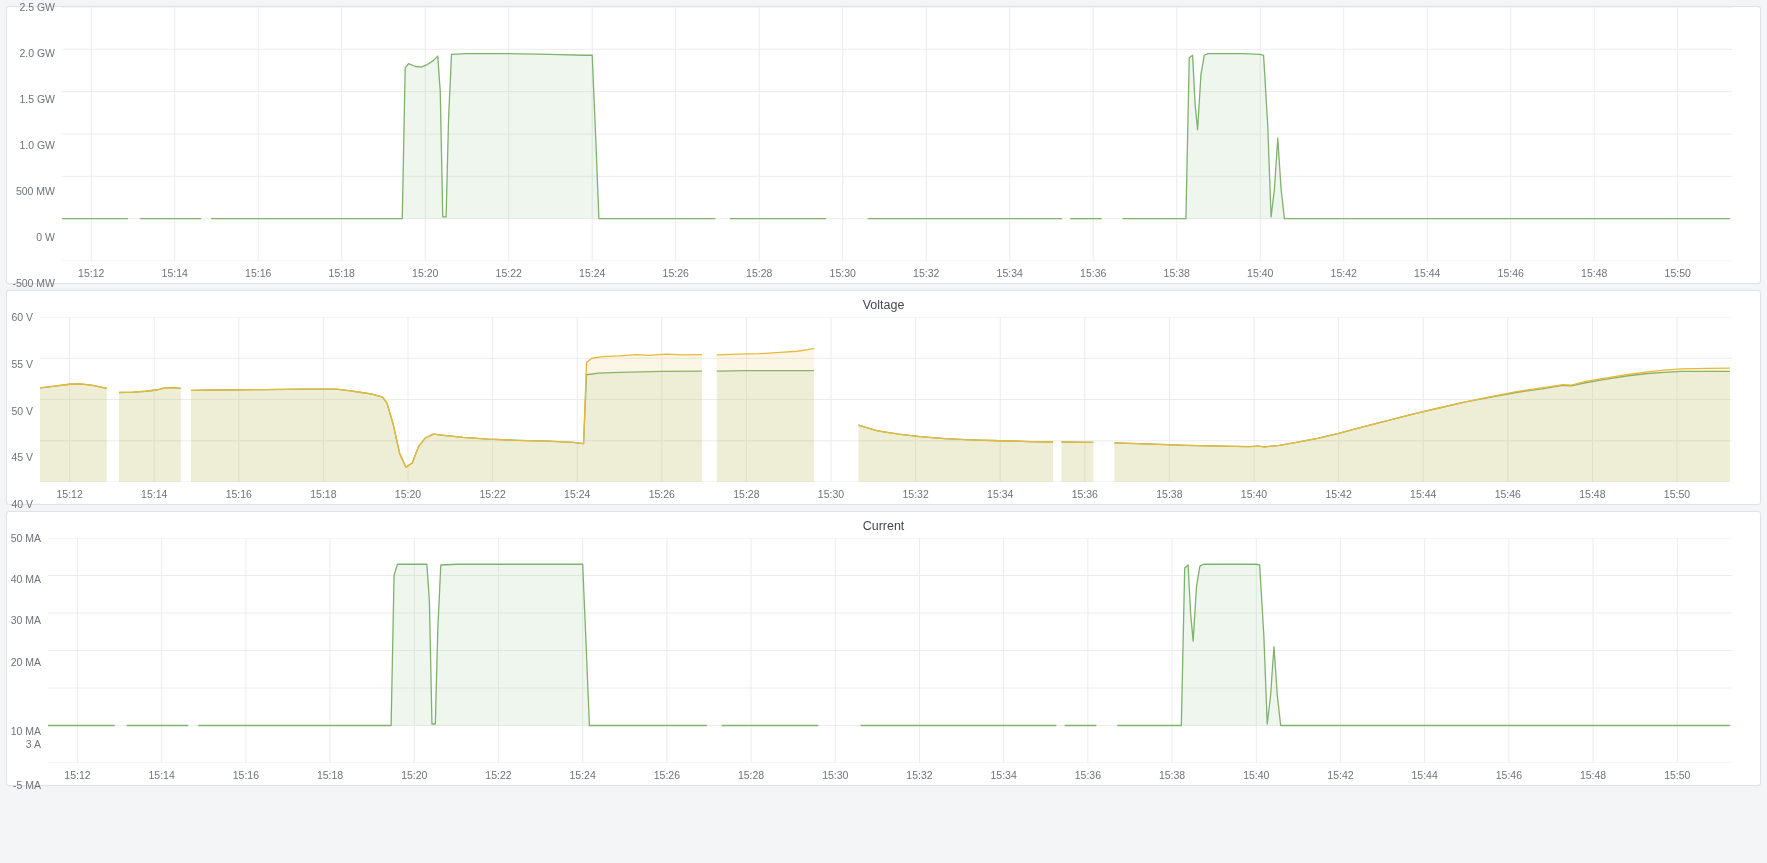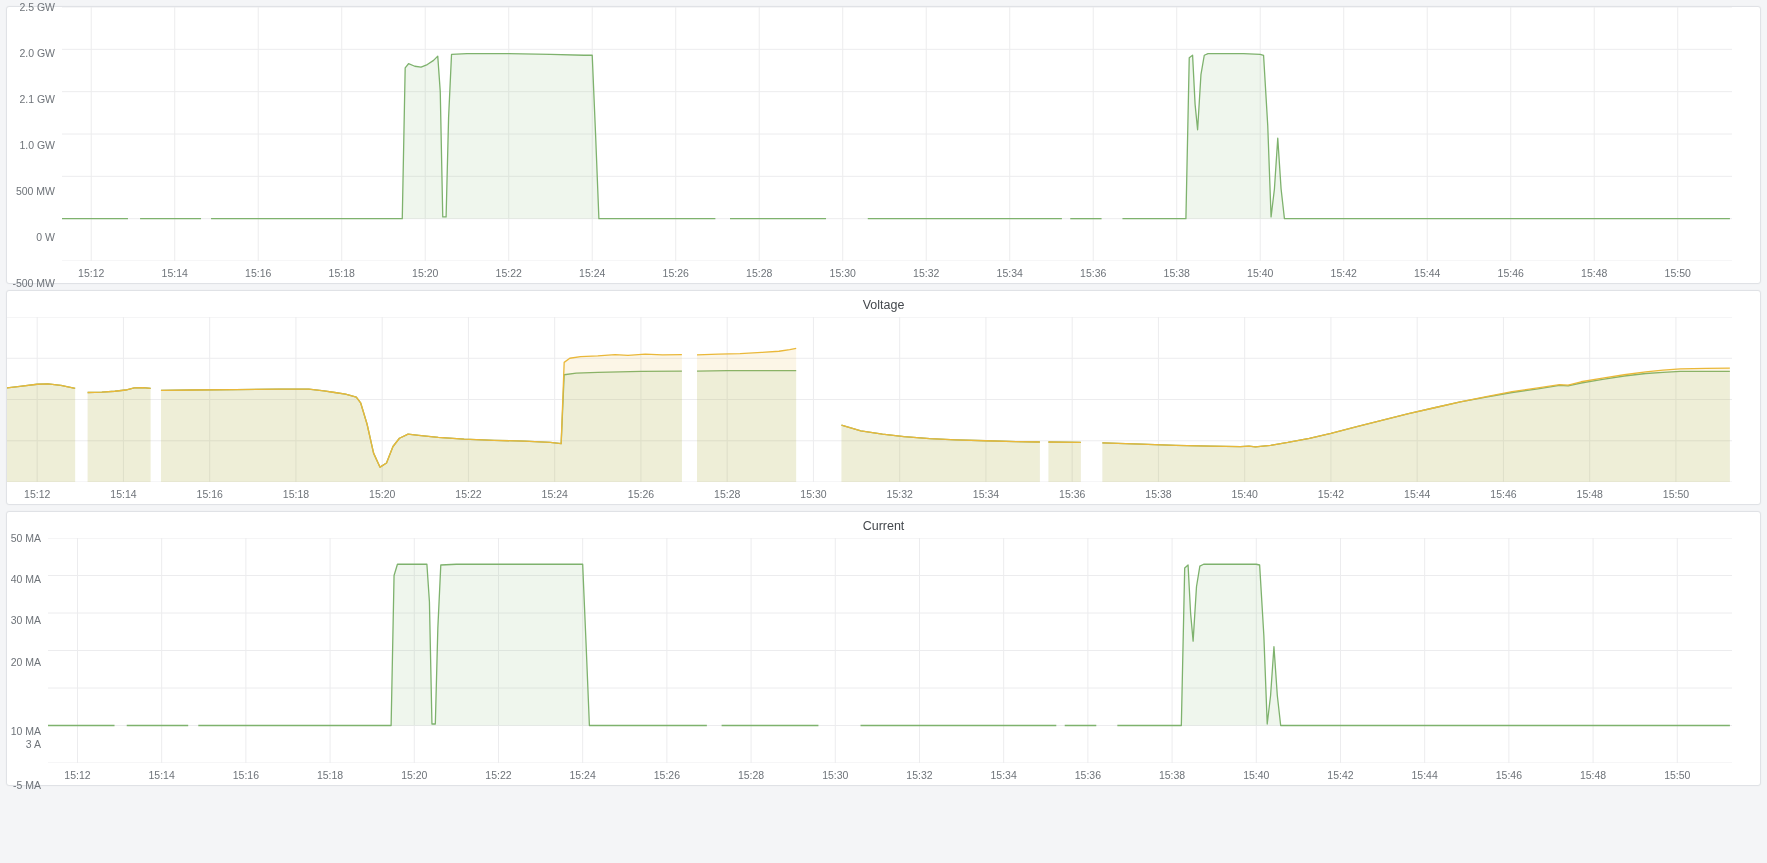--- a/index.html
+++ b/index.html
@@ -45,21 +45,21 @@
 </head>
 <body>
 
 <main class="dashboard">
 
   <section class="panel" style="height: 278px;">
     <div class="chart-body">
       <div class="gutter" style="width: 55px;">
           <div class="ylabel" style="top: 0%;">2.5 GW</div>
           <div class="ylabel" style="top: 16.6667%;">2.0 GW</div>
-          <div class="ylabel" style="top: 33.3333%;">2.1 GW</div>
+          <div class="ylabel" style="top: 33.3333%;">1.5 GW</div>
           <div class="ylabel" style="top: 50%;">1.0 GW</div>
           <div class="ylabel" style="top: 66.6667%;">500 MW</div>
           <div class="ylabel" style="top: 83.3333%;">0 W</div>
           <div class="ylabel" style="top: 100%;">-500 MW</div>
         </div>
       <div class="main-col">
         <div class="plot">
             <svg viewBox="0 0 1000 1000" preserveAspectRatio="none">
               <line x1="0" y1="0" x2="1000" y2="0" stroke="#ececee" stroke-width="1" vector-effect="non-scaling-stroke"></line>
               <line x1="0" y1="166.66666666666666" x2="1000" y2="166.66666666666666" stroke="#ececee" stroke-width="1" vector-effect="non-scaling-stroke"></line>
@@ -126,20 +126,27 @@
             <div class="xlabel" style="left: 91.75%;">15:48</div>
             <div class="xlabel" style="left: 96.75%;">15:50</div>
           </div>
       </div>
     </div>
   </section>
 
   <section class="panel" style="height: 215px;">
     <h2 class="panel-title">Voltage</h2>
     <div class="chart-body">
+      <div class="gutter" style="width: 33px;">
+          <div class="ylabel" style="top: 0%;">60 V</div>
+          <div class="ylabel" style="top: 25%;">55 V</div>
+          <div class="ylabel" style="top: 50%;">50 V</div>
+          <div class="ylabel" style="top: 75%;">45 V</div>
+          <div class="ylabel" style="top: 100%;">40 V</div>
+        </div>
       <div class="main-col">
         <div class="plot">
             <svg viewBox="0 0 1000 1000" preserveAspectRatio="none">
               <line x1="0" y1="0" x2="1000" y2="0" stroke="#ececee" stroke-width="1" vector-effect="non-scaling-stroke"></line>
               <line x1="0" y1="250" x2="1000" y2="250" stroke="#ececee" stroke-width="1" vector-effect="non-scaling-stroke"></line>
               <line x1="0" y1="500" x2="1000" y2="500" stroke="#ececee" stroke-width="1" vector-effect="non-scaling-stroke"></line>
               <line x1="0" y1="750" x2="1000" y2="750" stroke="#ececee" stroke-width="1" vector-effect="non-scaling-stroke"></line>
               <line x1="0" y1="1000" x2="1000" y2="1000" stroke="#ececee" stroke-width="1" vector-effect="non-scaling-stroke"></line>
               <line x1="17.499999999999982" y1="0" x2="17.499999999999982" y2="1000" stroke="#ececee" stroke-width="1" vector-effect="non-scaling-stroke"></line>
               <line x1="67.49999999999997" y1="0" x2="67.49999999999997" y2="1000" stroke="#ececee" stroke-width="1" vector-effect="non-scaling-stroke"></line>

